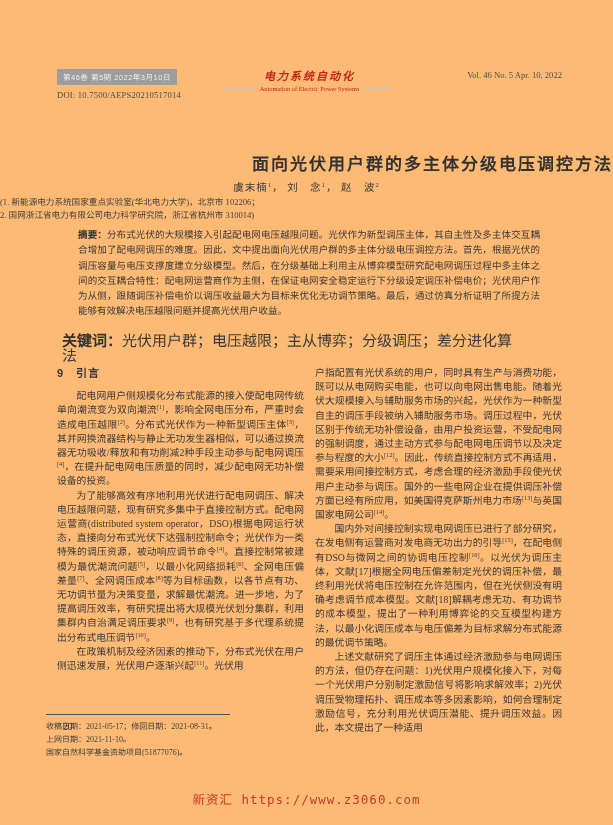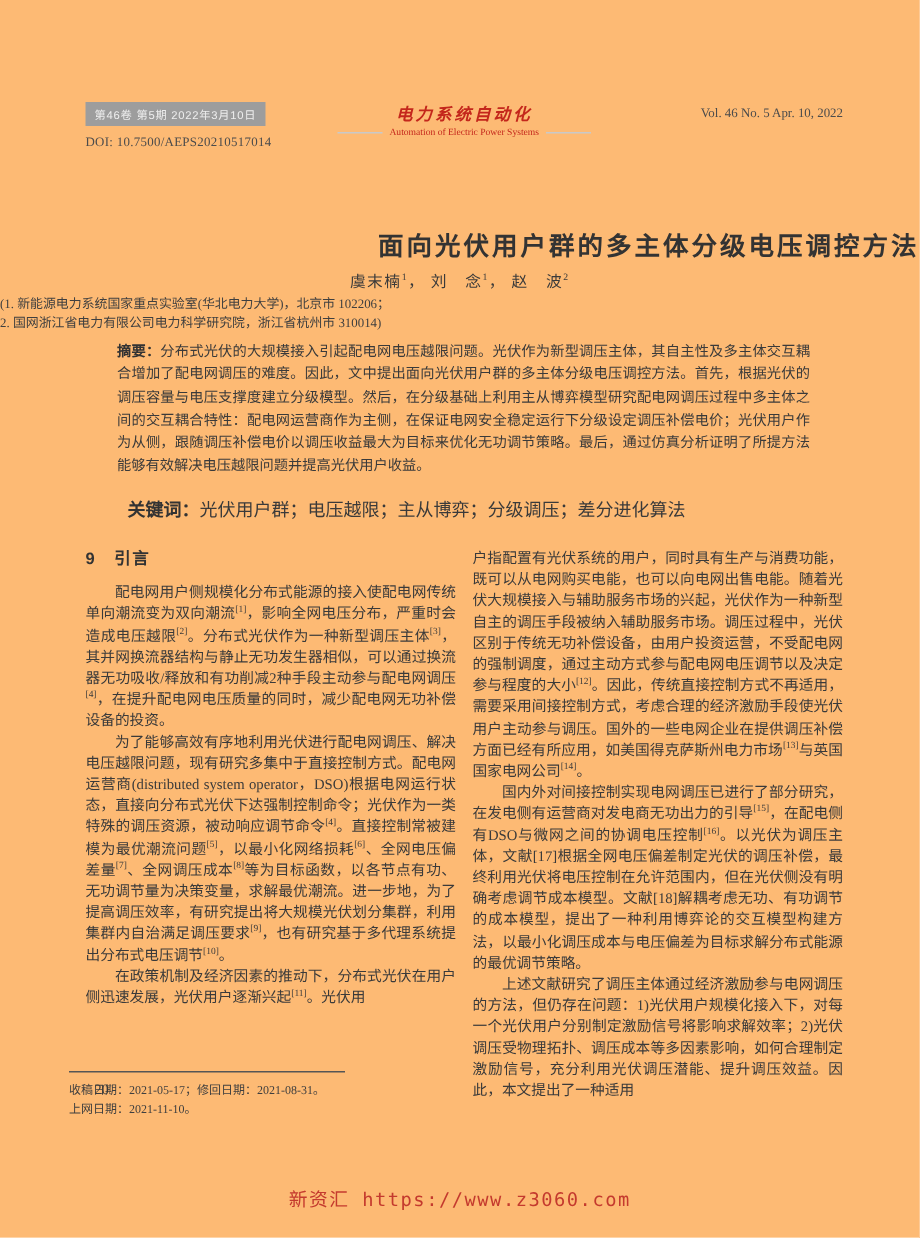--- a/index.html
+++ b/index.html
@@ -29,21 +29,21 @@
     font-family:"Liberation Sans","DejaVu Sans",sans-serif;
     font-size:17px;font-weight:bold;color:#333;letter-spacing:2px;}
   .authors{position:absolute;top:179px;left:0;width:613px;text-align:center;font-size:10.5px;color:#3a3a3a;letter-spacing:1px;}
   .authors sup{font-size:6.5px;}
   .affiliations{position:absolute;top:196px;left:0;width:613px;text-align:left;font-size:8.6px;line-height:13px;color:#3f3f3f;}
 
   
   .abstract{position:absolute;top:227px;left:78px;width:462px;
     font-size:9.5px;line-height:15.3px;text-align:justify;color:#3a3a3a;}
   .kw-label,.abs-label{font-family:"Liberation Sans","DejaVu Sans",sans-serif;font-weight:bold;color:#333;}
-  .keywords{position:absolute;top:333px;left:85px;width:462px;font-size:12px;line-height:15.3px;color:#3a3a3a;}
+  .keywords{position:absolute;top:333px;left:62px;width:462px;font-size:15px;line-height:15.3px;color:#3a3a3a;}
 
   
   .columns{position:absolute;top:366px;left:57px;width:505px;display:flex;gap:11px;}
   .col{width:247px;font-size:9.8px;line-height:14.2px;text-align:justify;color:#3a3a3a;}
   .col-left{height:346px;overflow:hidden;}
   .col-right{height:392px;overflow:hidden;}
   .section-heading{font-family:"Liberation Sans","DejaVu Sans",sans-serif;
     font-weight:bold;font-size:11px;color:#333;margin:0 0 9px 0;letter-spacing:1px;}
   .col p{margin:0;text-indent:2em;}
   .col p.noindent{text-indent:0;}
@@ -114,20 +114,21 @@
       <p class="noindent">户指配置有光伏系统的用户，同时具有生产与消费功能，既可以从电网购买电能，也可以向电网出售电能。随着光伏大规模接入与辅助服务市场的兴起，光伏作为一种新型自主的调压手段被纳入辅助服务市场。调压过程中，光伏区别于传统无功补偿设备，由用户投资运营，不受配电网的强制调度，通过主动方式参与配电网电压调节以及决定参与程度的大小<sup class="ref">[12]</sup>。因此，传统直接控制方式不再适用，需要采用间接控制方式，考虑合理的经济激励手段使光伏用户主动参与调压。国外的一些电网企业在提供调压补偿方面已经有所应用，如美国得克萨斯州电力市场<sup class="ref">[13]</sup>与英国国家电网公司<sup class="ref">[14]</sup>。</p>
       <p>国内外对间接控制实现电网调压已进行了部分研究，在发电侧有运营商对发电商无功出力的引导<sup class="ref">[15]</sup>，在配电侧有DSO与微网之间的协调电压控制<sup class="ref">[16]</sup>。以光伏为调压主体，文献[17]根据全网电压偏差制定光伏的调压补偿，最终利用光伏将电压控制在允许范围内，但在光伏侧没有明确考虑调节成本模型。文献[18]解耦考虑无功、有功调节的成本模型，提出了一种利用博弈论的交互模型构建方法，以最小化调压成本与电压偏差为目标求解分布式能源的最优调节策略。</p>
       <p>上述文献研究了调压主体通过经济激励参与电网调压的方法，但仍存在问题：1)光伏用户规模化接入下，对每一个光伏用户分别制定激励信号将影响求解效率；2)光伏调压受物理拓扑、调压成本等多因素影响，如何合理制定激励信号，充分利用光伏调压潜能、提升调压效益。因此，本文提出了一种适用</p>
     </div>
   </div>
 
   <div class="footnotes">
     <div class="fn-rule"></div>
     <div class="fn-line">收稿日期：2021-05-17；修回日期：2021-08-31。</div>
     <div class="fn-line">上网日期：2021-11-10。</div>
+    <div class="fn-line">国家自然科学基金资助项目(51877076)。</div>
   </div>
 
   <div class="page-number">20</div>
 
   <div class="watermark">
     <a href="#">新资汇 https://www.z3060.com</a>
   </div>
 
 </div>
 

